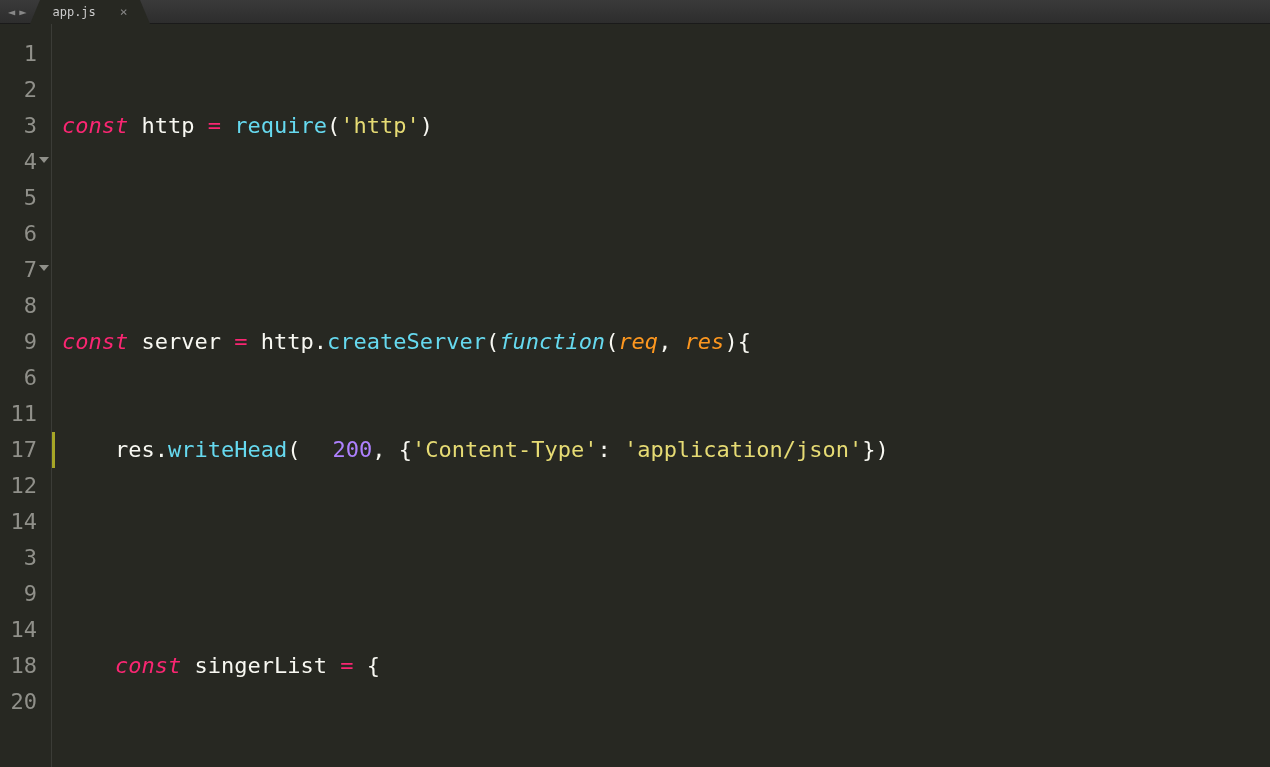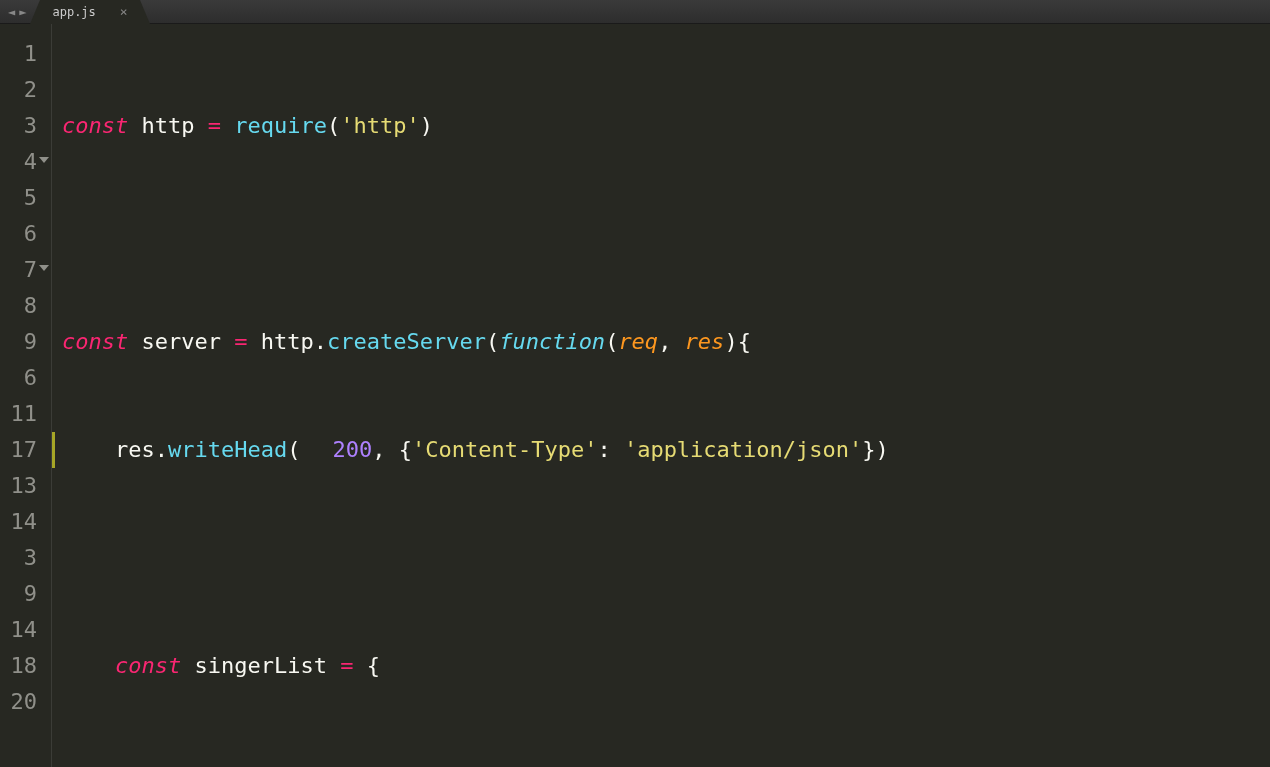--- a/index.html
+++ b/index.html
@@ -126,21 +126,21 @@
     <div class="ln">3</div>
     <div class="ln fold">4</div>
     <div class="ln">5</div>
     <div class="ln">6</div>
     <div class="ln fold">7</div>
     <div class="ln">8</div>
     <div class="ln">9</div>
     <div class="ln">6</div>
     <div class="ln">11</div>
     <div class="ln">17</div>
-    <div class="ln">13</div>
+    <div class="ln">12</div>
     <div class="ln">14</div>
     <div class="ln">3</div>
     <div class="ln">9</div>
     <div class="ln">14</div>
     <div class="ln">18</div>
     <div class="ln">20</div>
   </div>
   <div class="code">
     <div class="line"><span class="kw">const</span><span> </span><span class="ident">http</span><span> </span><span class="op">=</span><span> </span><span class="func">require</span><span class="punct">(</span><span class="str">'http'</span><span class="punct">)</span></div>
     <div class="line"></div>

